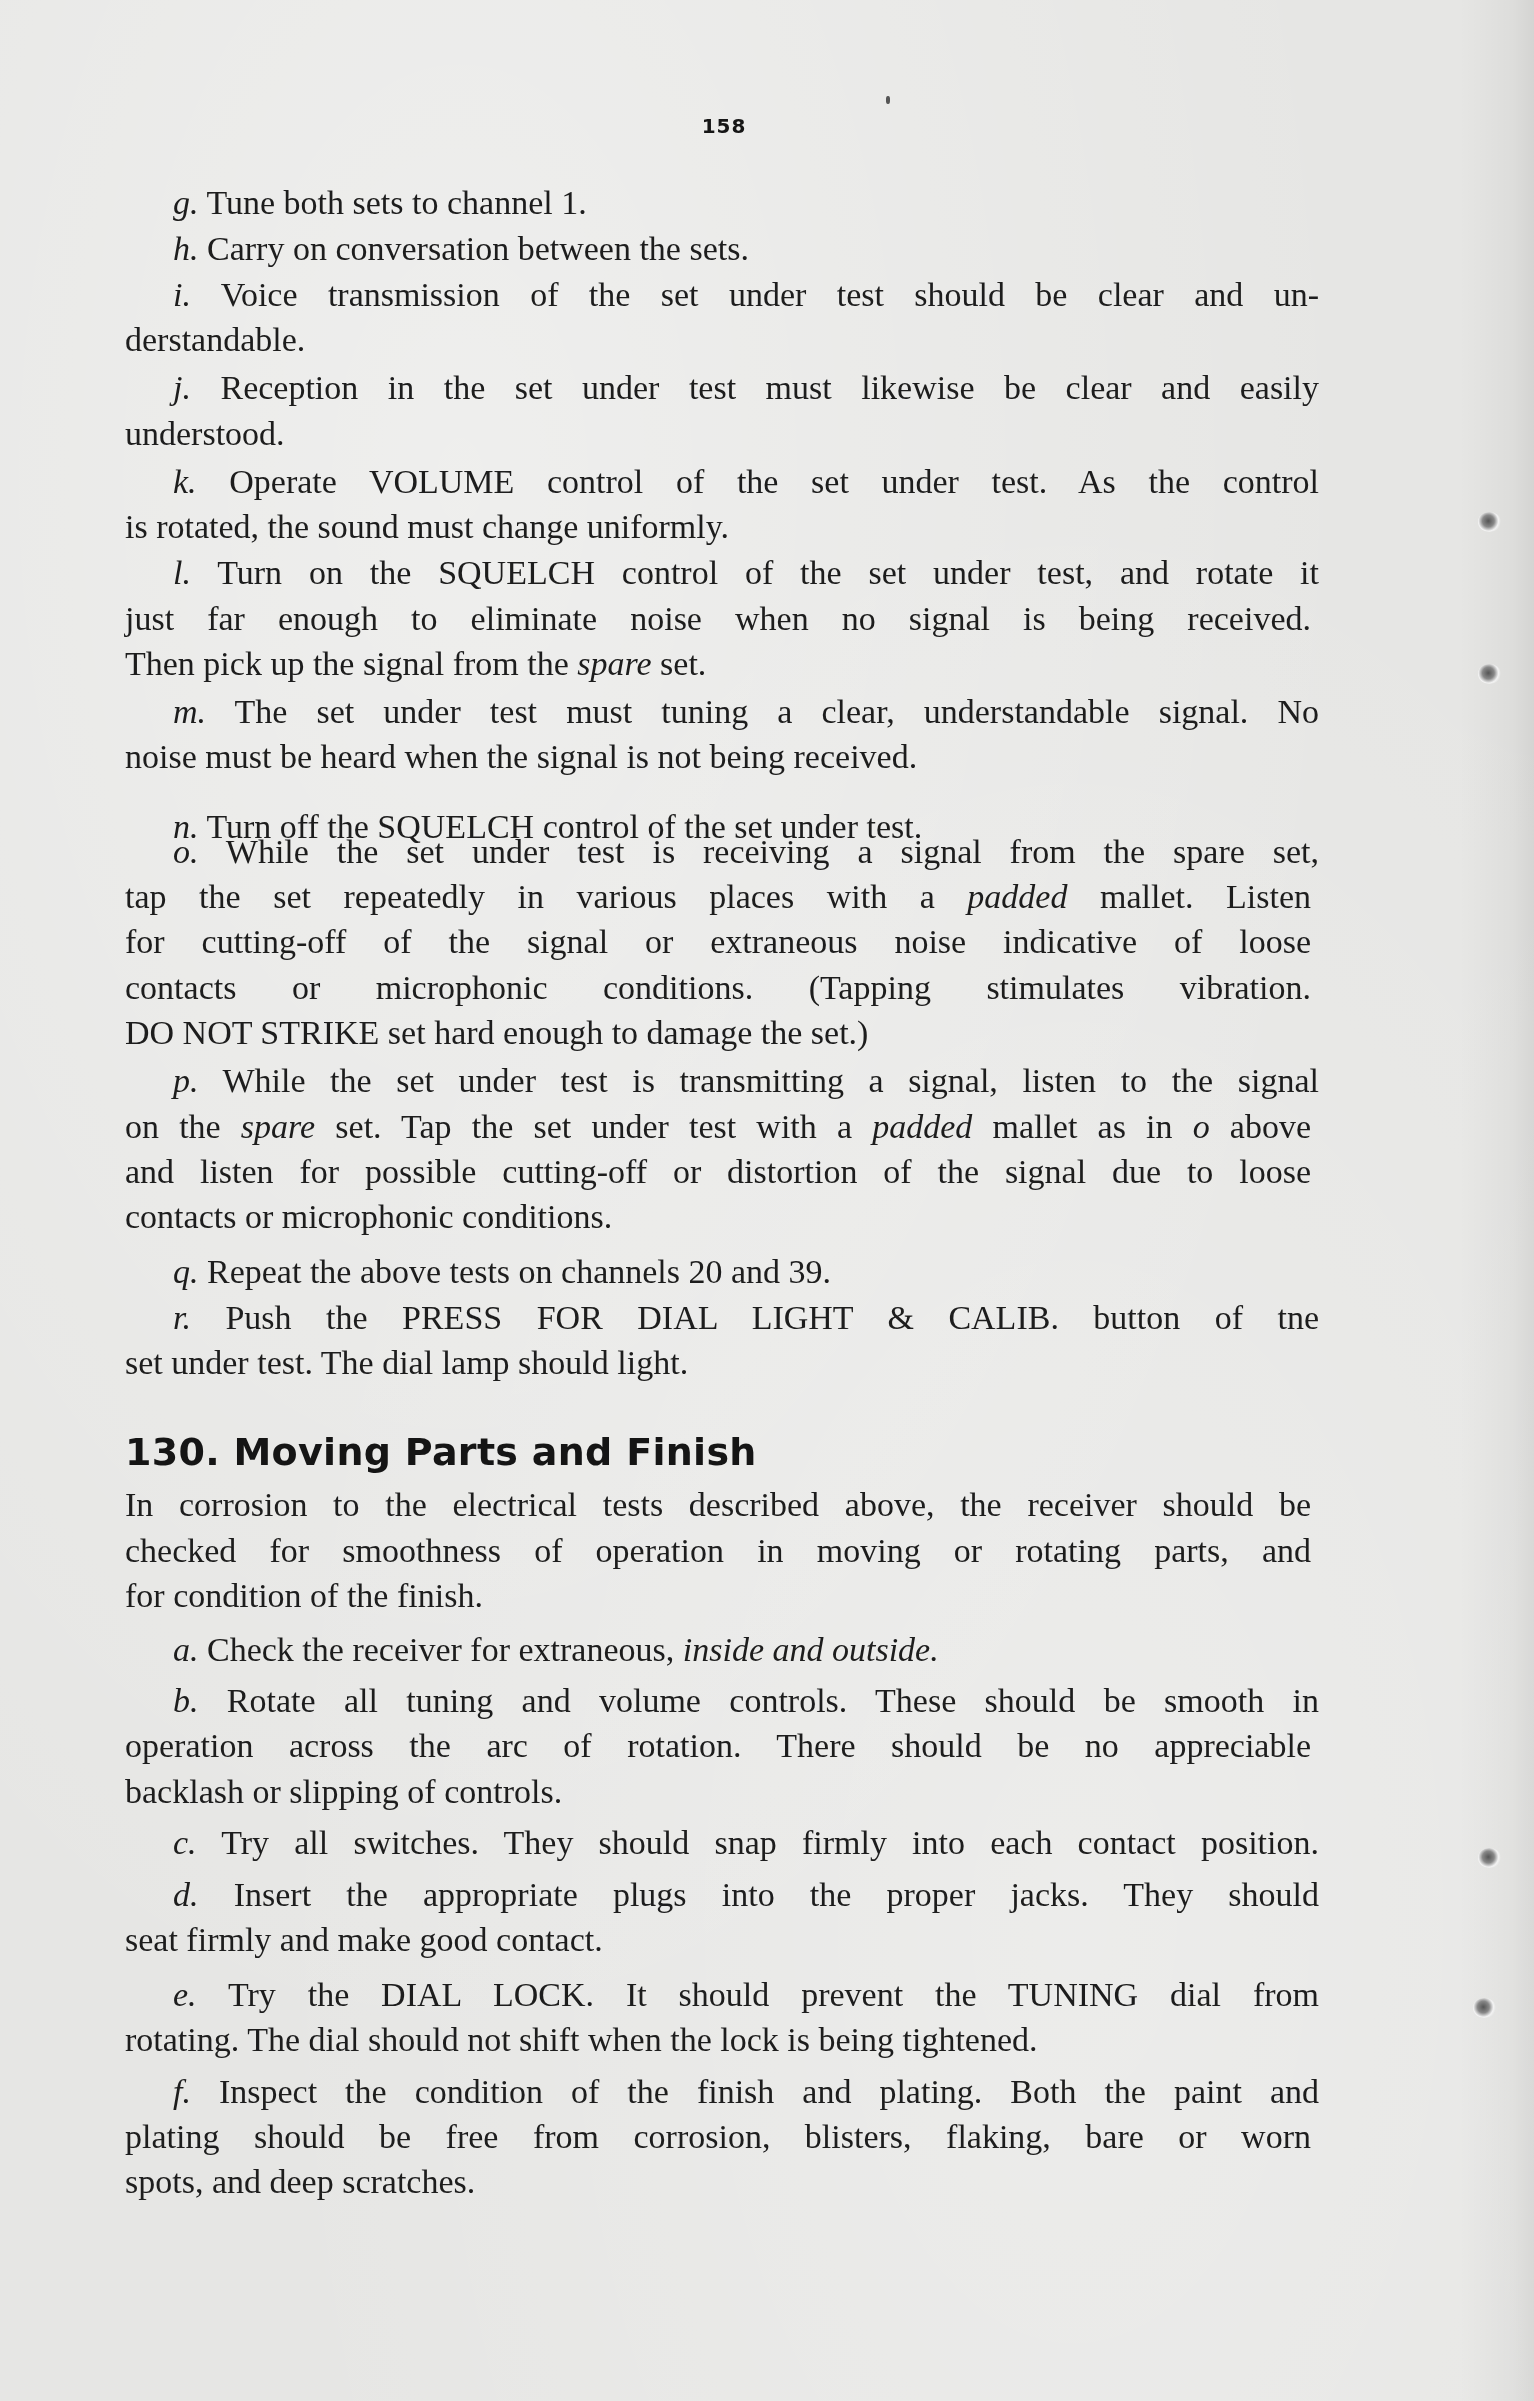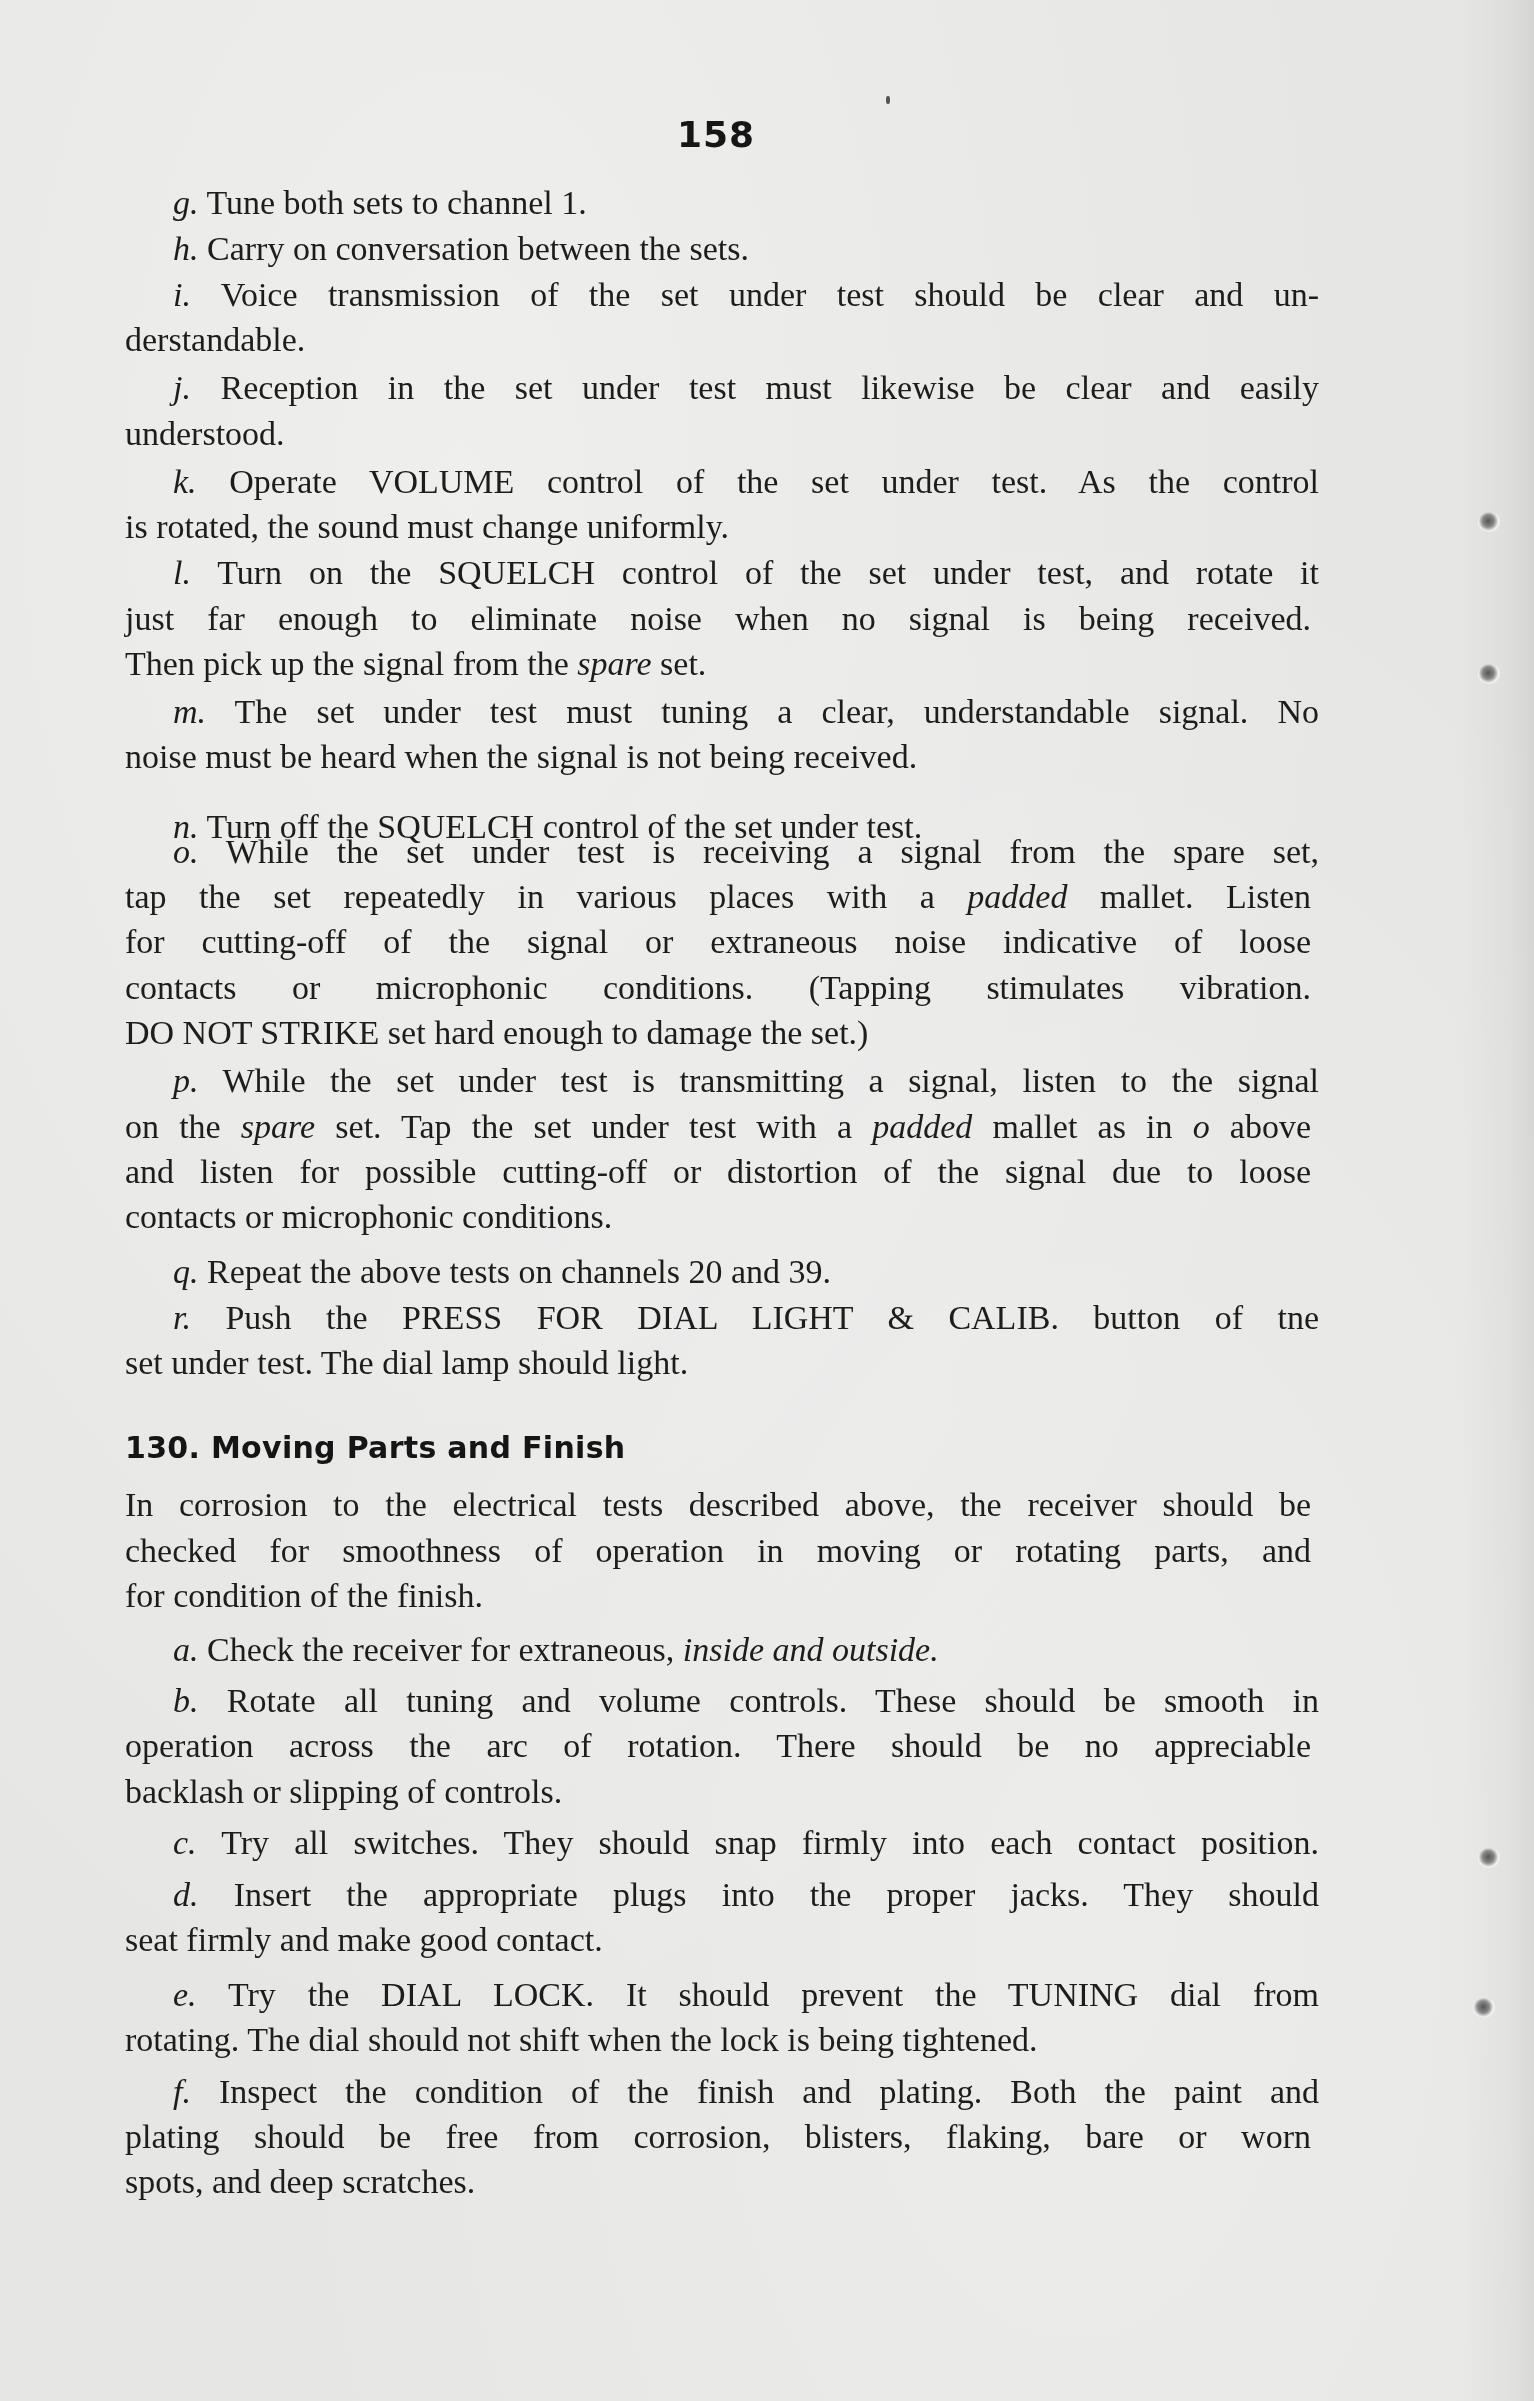--- a/index.html
+++ b/index.html
@@ -7,37 +7,37 @@
     width: 1534px; height: 2401px; position: relative; overflow: hidden;
     background: #e6e6e4;
     background-image:
       radial-gradient(ellipse at 30% 20%, rgba(255,255,255,0.35), rgba(255,255,255,0) 60%),
       radial-gradient(ellipse at 70% 80%, rgba(255,255,255,0.25), rgba(255,255,255,0) 55%),
       linear-gradient(to right, rgba(0,0,0,0) 0, rgba(0,0,0,0) 1459px, rgba(0,0,0,0.04) 1512px, rgba(0,0,0,0.08) 1534px);
     font-family: "Liberation Serif", "DejaVu Serif", serif;
     color: #1d1d1d;
   }
   .page-number {
-    position: absolute; left: 0; width: 1432px; top: 114px; text-align: center;
+    position: absolute; left: 8px; width: 1432px; top: 114px; text-align: center;
     font-family: "DejaVu Sans", "Liberation Sans", sans-serif; font-weight: bold;
-    font-size: 36px; letter-spacing: 0.9px; color: #161616;
+    font-size: 20px; letter-spacing: 0.9px; color: #161616;
   }
   .line {
     position: absolute; left: 125px; width: 1186px;
     font-size: 34px; line-height: 41px; white-space: nowrap;
     text-align: justify; text-align-last: justify;
   }
   .line.indent { left: 165px; width: 1146px; margin-left: 8px; }
   .line.last { text-align-last: left; }
   .lbl { font-style: italic; }
   .em { font-style: italic; }
   .heading {
     position: absolute; left: 125px; top: 1430px;
     font-family: "DejaVu Sans", "Liberation Sans", sans-serif; font-weight: bold;
-    font-size: 30px; color: #151515; letter-spacing: 0.3px;
+    font-size: 38px; color: #151515; letter-spacing: 0.3px;
   }
   .hole {
     position: absolute; width: 23px; height: 19.6px; border-radius: 50%;
     background: radial-gradient(circle at 45% 45%, #555 0, #888 35%, #f3f3f3 60%, rgba(240,240,240,0) 75%);
   }
   .speck { position: absolute; width: 4.4px; height: 8px; background: #555; border-radius: 40%; }
 </style>
 </head>
 <body>
 

